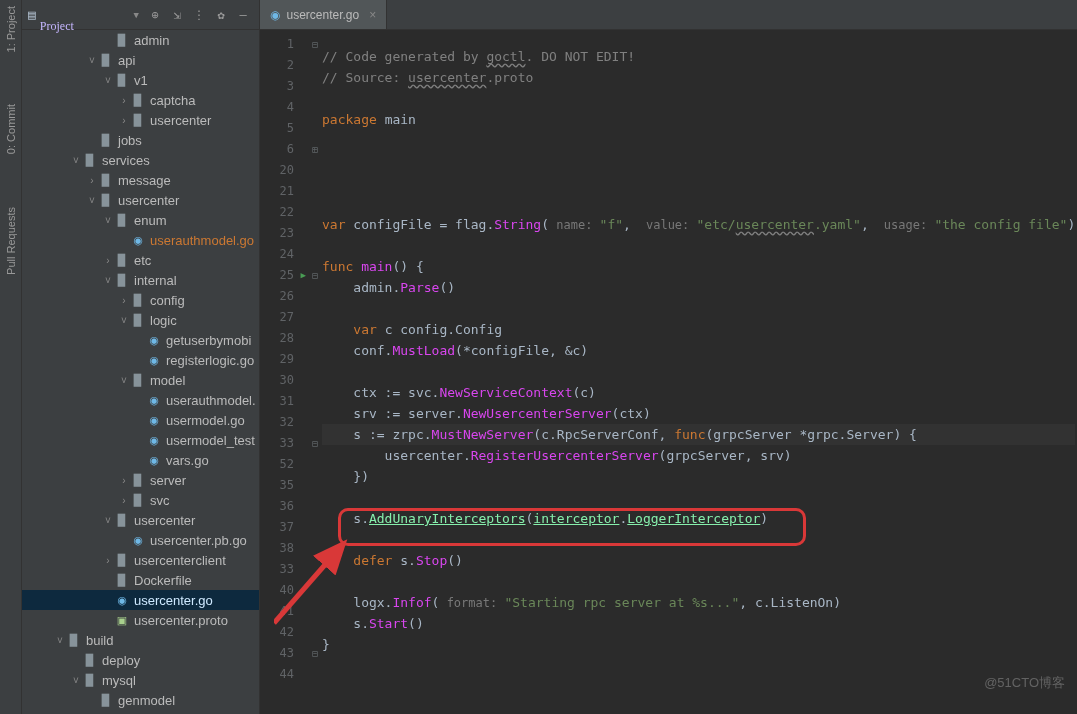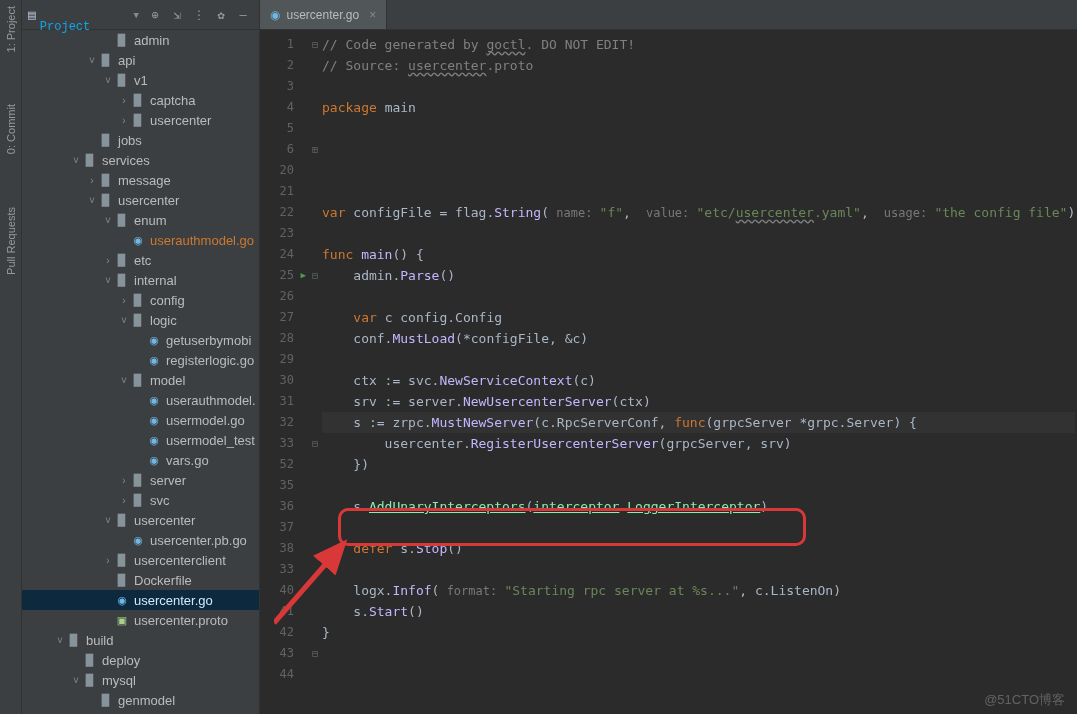--- a/index.html
+++ b/index.html
@@ -3,21 +3,21 @@
   <meta charset="utf-8">
   <style>
     * { margin: 0; padding: 0; box-sizing: border-box; }
     body { font-family: 'Menlo', 'Consolas', monospace; background: #2b2b2b; color: #a9b7c6; font-size: 13px; overflow: hidden; width: 1077px; height: 714px; }
     .ide { display: flex; height: 100%; }
     .left-rail { width: 22px; background: #3c3f41; border-right: 1px solid #323232; display: flex; flex-direction: column; align-items: center; }
     .rail-lbl { writing-mode: vertical-rl; transform: rotate(180deg); font-size: 11px; color: #999; padding: 6px 2px; cursor: pointer; font-family: sans-serif; }
     .sidebar { width: 238px; background: #3c3f41; display: flex; flex-direction: column; border-right: 1px solid #323232; }
     .sidebar-head { display: flex; align-items: center; padding: 4px 6px; border-bottom: 1px solid #323232; height: 30px; }
     .sidebar-head .icon-folder-sm { margin-right: 4px; }
-    .sidebar-head .title { font-family: Liberation Mono, monospace; font-size: 12px; color: #0ea5e9; flex: 1; margin-top: 24px; }
+    .sidebar-head .title { font-family: Liberation Serif, serif; font-size: 12px; color: #c4b5fd; flex: 1; margin-top: 24px; }
     .sidebar-head .dd { color: #888; font-size: 9px; margin-left: 4px; margin-right: 6px; }
     .sidebar-tools { display: flex; gap: 2px; }
     .sidebar-tools .tbtn { width: 20px; height: 20px; display: flex; align-items: center; justify-content: center; color: #999; font-size: 12px; cursor: pointer; }
     .tree { flex: 1; overflow: auto; font-family: sans-serif; font-size: 13px; }
     .tree-item { display: flex; align-items: center; height: 20px; white-space: nowrap; cursor: pointer; }
     .tree-item .chev { width: 12px; text-align: center; color: #888; font-size: 10px; }
     .tree-item .ficon { width: 16px; height: 16px; margin-right: 4px; display: inline-flex; align-items: center; justify-content: center; font-size: 11px; }
     .tree-item .label { color: #bbbbbb; }
     .tree-item.active { background: #0d293e; }
     .tree-item.active .label { color: #cfe9ff; }
@@ -27,37 +27,37 @@
     .icon-prm { color: #a8d08d; }
     .editor { flex: 1; display: flex; flex-direction: column; background: #2b2b2b; position: relative; }
     .tabs { display: flex; height: 30px; background: #3c3f41; border-bottom: 1px solid #323232; }
     .tab { display: flex; align-items: center; padding: 0 10px; background: #515658; color: #bbb; font-family: sans-serif; font-size: 12px; border-right: 1px solid #323232; }
     .tab .ficon { margin-right: 6px; }
     .tab .close { margin-left: 10px; color: #888; cursor: pointer; font-size: 12px; }
     .code-area { flex: 1; display: flex; overflow: auto; }
     .gutter { width: 48px; text-align: right; padding-right: 14px; color: #606366; user-select: none; padding-top: 4px; }
     .gutter .ln { height: 21px; line-height: 21px; font-size: 12px; position: relative; }
     .gutter-mark { display:inline-block; position:absolute; right:-12px; color:#499c54; font-size:9px;}
-    .code { padding-top: 4px; position: relative; }
+    .code { padding-top: 16px; position: relative; }
     .code-line { height: 21px; line-height: 21px; white-space: pre; }
     .kw { color: #cc7832; }
     .str { color: #6a8759; }
     .cmt { color: #808080; }
     .cmt-u { color: #808080; text-decoration: underline #808080 wavy; text-underline-offset:2px;}
-    .fn { color: #c4b5fd; }
+    .fn { color: #d946ef; }
     .ident { color: #a9b7c6; }
     .wun { text-decoration: underline #808080 wavy; text-underline-offset:2px; }
     .id-y { color: #86efac; text-decoration: underline; }
     .hint { color: #787878; font-size: 12px; }
     .neut { color: #a9b7c6; }
     .type { color: #a9b7c6; }
     .hl-box { position: absolute; border: 3px solid #d93838; border-radius: 10px; pointer-events: none; }
     .arrow { position: absolute; pointer-events: none; }
     .hl-line { background: #323232; }
-    .watermark { position: absolute; right: 12px; bottom: 5px; color: #888; font-family: sans-serif; font-size: 13px; opacity: .6; }
+    .watermark { position: absolute; right: 12px; bottom: 22px; color: #888; font-family: sans-serif; font-size: 13px; opacity: .6; }
     .fold-col { width:14px; padding-top:4px; color:#5e6366; font-size:10px; }
     .fold-col .ln { height:21px; line-height:21px; text-align:center; }
   </style>
 </head>
 <body>
 
 <div class="ide">
   <div class="left-rail">
     <div class="rail-lbl">1: Project</div>
     <div class="rail-lbl" style="margin-top:40px;">0: Commit</div>

